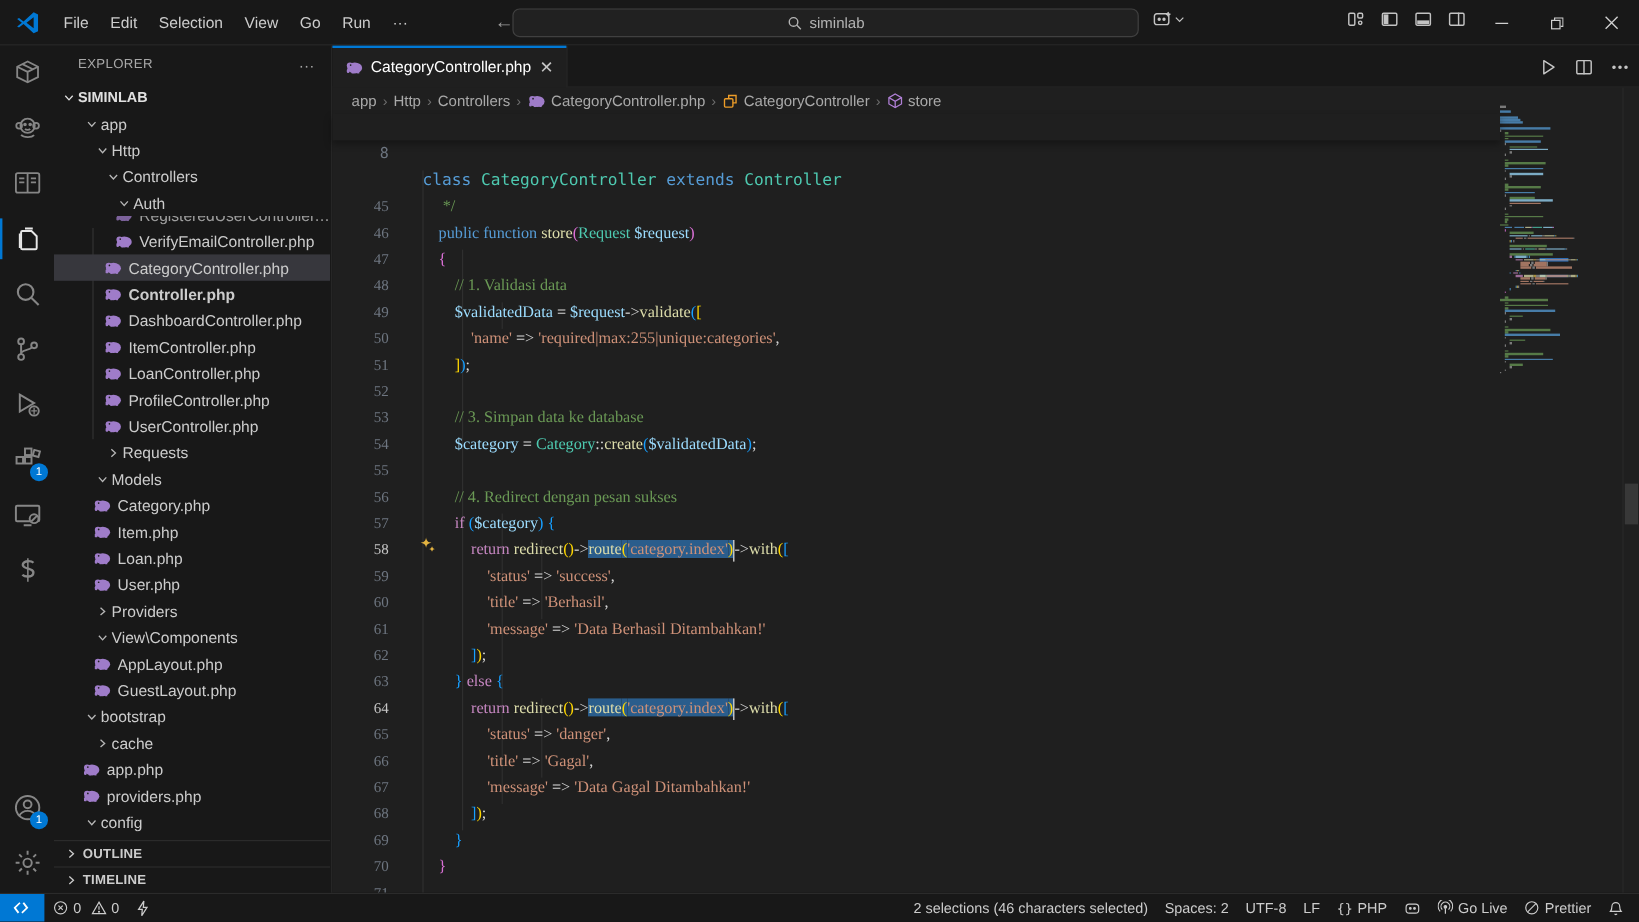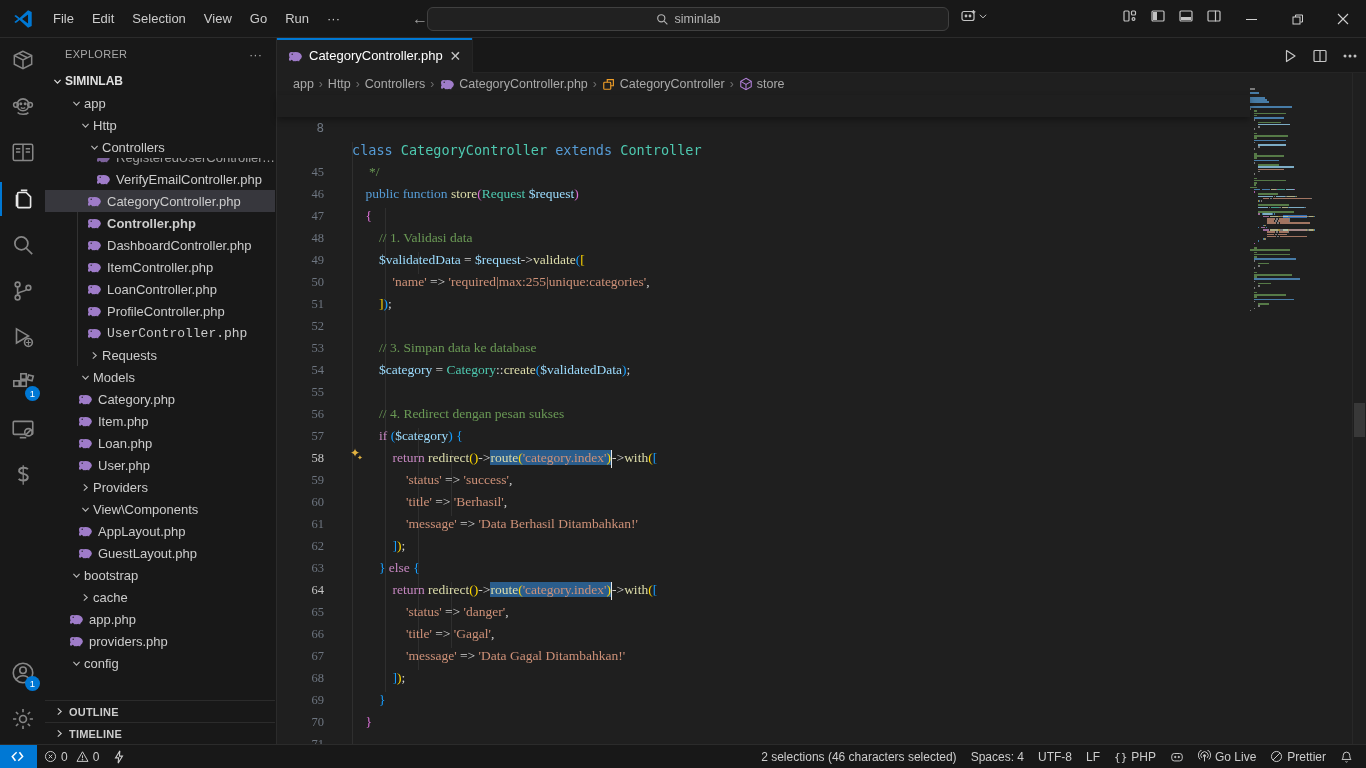--- a/index.html
+++ b/index.html
@@ -320,20 +320,28 @@
           <span class="lbl">Http</span>
         </div>
         <div class="trow" style="padding-left: 41px;">
           <span class="chev">
             <svg width="11" height="11" viewBox="0 0 16 16" fill="none" stroke="currentColor" stroke-width="1.6">
               <path d="m3.5 5.5 4.5 5 4.5-5"></path>
             </svg>
           </span>
           <span class="lbl">Controllers</span>
         </div>
+        <div class="trow" style="padding-left: 50px;">
+          <span class="chev">
+            <svg width="11" height="11" viewBox="0 0 16 16" fill="none" stroke="currentColor" stroke-width="1.6">
+              <path d="m3.5 5.5 4.5 5 4.5-5"></path>
+            </svg>
+          </span>
+          <span class="lbl">Auth</span>
+        </div>
         <div class="clipwrap" style="height: 10px;">
           <div class="trow" style="margin-top: -12px; opacity: 0.75; padding-left: 50px;">
             <span class="ficon">
               <svg width="16" height="16" viewBox="0 0 16 16">
                 <ellipse cx="8.6" cy="8.6" rx="6.2" ry="4.6" fill="#9f7cc9"></ellipse>
                 <circle cx="4.6" cy="6.6" r="2.6" fill="#9f7cc9"></circle>
                 <rect x="2" y="9.4" width="2.2" height="3.4" rx="1" fill="#9f7cc9"></rect>
                 <rect x="6" y="11" width="1.8" height="2.2" fill="#9f7cc9"></rect>
                 <rect x="10.6" y="11" width="1.8" height="2.2" fill="#9f7cc9"></rect>
                 <circle cx="5.2" cy="6.2" r=".7" fill="#1f1f1f"></circle>
@@ -426,21 +434,21 @@
               <ellipse cx="8.6" cy="8.6" rx="6.2" ry="4.6" fill="#9f7cc9"></ellipse>
               <circle cx="4.6" cy="6.6" r="2.6" fill="#9f7cc9"></circle>
               <rect x="2" y="9.4" width="2.2" height="3.4" rx="1" fill="#9f7cc9"></rect>
               <rect x="6" y="11" width="1.8" height="2.2" fill="#9f7cc9"></rect>
               <rect x="10.6" y="11" width="1.8" height="2.2" fill="#9f7cc9"></rect>
               <circle cx="5.2" cy="6.2" r=".7" fill="#1f1f1f"></circle>
             </svg>
           </span>
           <span class="lbl">ProfileController.php</span>
         </div>
-        <div class="trow" style="padding-left: 41px; font-family: Liberation Mono, monospace;">
+        <div class="trow" style="padding-left: 41px;">
           <span class="ficon">
             <svg width="16" height="16" viewBox="0 0 16 16">
               <ellipse cx="8.6" cy="8.6" rx="6.2" ry="4.6" fill="#9f7cc9"></ellipse>
               <circle cx="4.6" cy="6.6" r="2.6" fill="#9f7cc9"></circle>
               <rect x="2" y="9.4" width="2.2" height="3.4" rx="1" fill="#9f7cc9"></rect>
               <rect x="6" y="11" width="1.8" height="2.2" fill="#9f7cc9"></rect>
               <rect x="10.6" y="11" width="1.8" height="2.2" fill="#9f7cc9"></rect>
               <circle cx="5.2" cy="6.2" r=".7" fill="#1f1f1f"></circle>
             </svg>
           </span>
@@ -973,21 +981,21 @@
           <svg width="12" height="14" viewBox="0 0 12 16" fill="none" stroke="currentColor" stroke-width="1.2">
             <path d="M7 1 2 9h3.5L5 15l5-8H6.5z"></path>
           </svg>
         </span>
     </div>
     <div id="sb-right">
         <div class="sb-item">
           <span>2 selections (46 characters selected)</span>
         </div>
         <div class="sb-item">
-          <span>Spaces: 4</span>
+          <span>Spaces: 2</span>
         </div>
         <div class="sb-item">
           <span>UTF-8</span>
         </div>
         <div class="sb-item">
           <span>LF</span>
         </div>
         <div class="sb-item">
           <span><span style="font-family:monospace;font-size:11px;">{}</span></span>
           <span>PHP</span>

